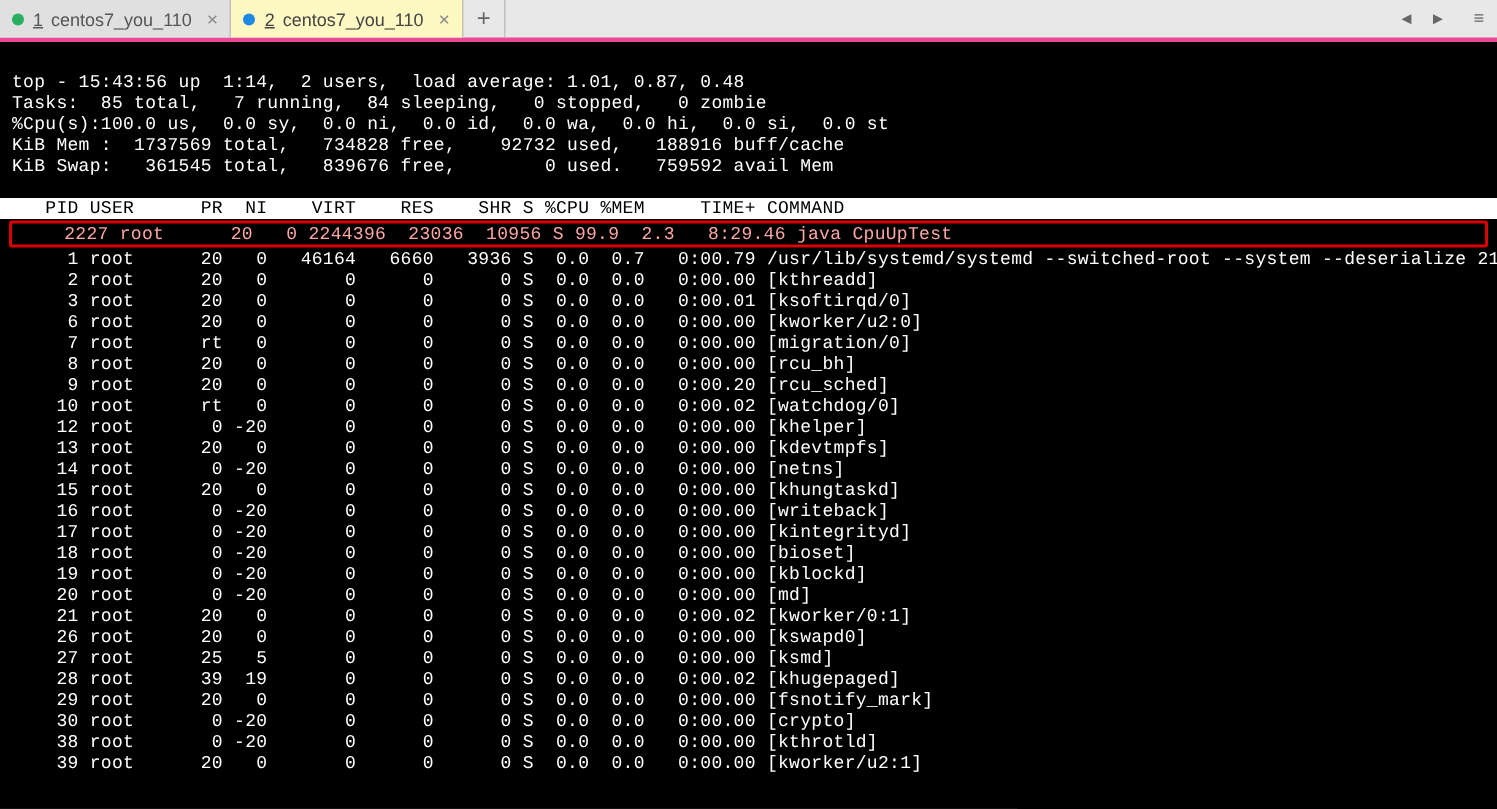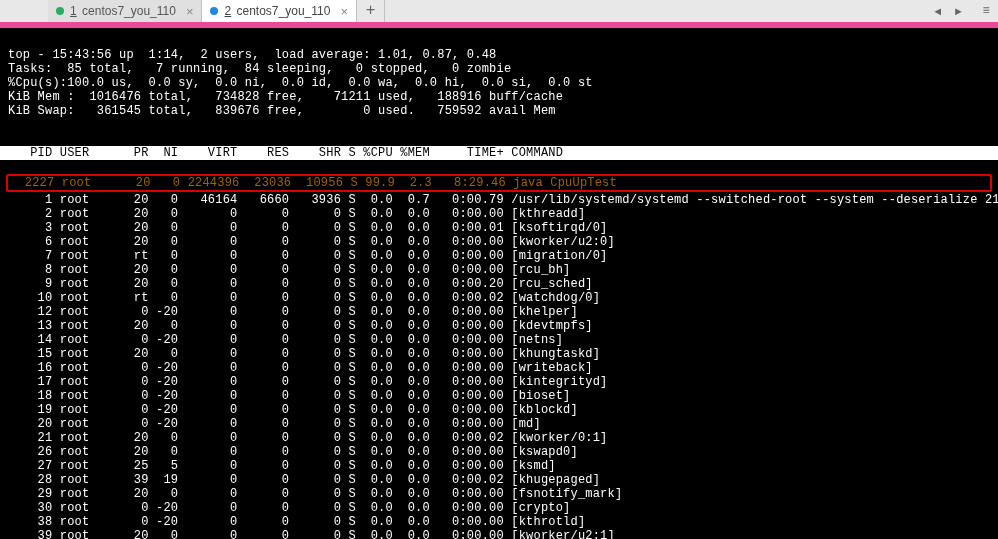--- a/index.html
+++ b/index.html
@@ -10,41 +10,40 @@
     overflow: hidden;
     font-family: Consolas, "Courier New", monospace;
     font-size: 12px;
     color: #ffffff;
   }
   .tab-bar {
     background: #e8e8e8;
     height: 28px;
     display: flex;
     align-items: stretch;
-    border-bottom: 6px solid #ec4899;
-    padding-left: 48px;
+    border-bottom: 3px solid #ec4899;
   }
   .tab {
     display: flex;
     align-items: center;
     padding: 0 8px;
     border-right: 1px solid #c0c0c0;
     font-family: "Segoe UI", sans-serif;
     font-size: 12px;
     color: #444;
     cursor: pointer;
     gap: 6px;
     background: #f4f4f4;
   }
   .tab.inactive {
     background: #e0e0e0;
     color: #555;
   }
   .tab.active {
-    background: #ffffff;
+    background: #fef9c3;
   }
   .status-dot {
     width: 8px;
     height: 8px;
     border-radius: 50%;
     display: inline-block;
   }
   .dot-green { background: #27ae60; }
   .dot-blue { background: #1e88e5; }
   .tab-num {
@@ -95,29 +94,29 @@
     height: calc(100% - 28px);
     white-space: pre;
     line-height: 14px;
     letter-spacing: 0.2px;
     overflow: hidden;
   }
   .hdr-line {
     background: #ffffff;
     color: #000000;
     display: block;
-    margin: 14px -8px;
+    margin: 0 -8px;
     padding: 0 8px;
   }
   .highlight-line {
     border: 2px solid #dd0000;
-    color: #a16207;
+    color: #fca5a5;
     display: block;
     margin: 1px -2px;
-    padding: 0 2px;
+    padding: 0 20px;
     border-radius: 2px;
   }
 </style>
 </head>
 <body>
 
 <div class="tab-bar">
   <div class="tab inactive">
     <span class="status-dot dot-green"></span>
     <span><span class="tab-num">1</span> <span>centos7_you_110</span></span>
@@ -133,21 +132,21 @@
     <span>◄</span>
     <span>►</span>
   </div>
   <div class="menu-btn">≡</div>
 </div>
 
 <div class="terminal">
 <span>top - 15:43:56 up  1:14,  2 users,  load average: 1.01, 0.87, 0.48</span>
 <span>Tasks:  85 total,   7 running,  84 sleeping,   0 stopped,   0 zombie</span>
 <span>%Cpu(s):100.0 us,  0.0 sy,  0.0 ni,  0.0 id,  0.0 wa,  0.0 hi,  0.0 si,  0.0 st</span>
-<span>KiB Mem :  1016476 total,   734828 free,    71211 used,   188916 buff/cache</span>
+<span>KiB Mem :  1737569 total,   734828 free,    92732 used,   188916 buff/cache</span>
 <span>KiB Swap:   361545 total,   839676 free,        0 used.   759592 avail Mem</span>
 
 <span class="hdr-line">   PID USER      PR  NI    VIRT    RES    SHR S %CPU %MEM     TIME+ COMMAND</span><span class="highlight-line">  2227 root      20   0 2244396  23036  10956 S 99.9  2.3   8:29.46 java CpuUpTest</span><span id="proc-rows">     1 root      20   0   46164   6660   3936 S  0.0  0.7   0:00.79 /usr/lib/systemd/systemd --switched-root --system --deserialize 21
      2 root      20   0       0      0      0 S  0.0  0.0   0:00.00 [kthreadd]
      3 root      20   0       0      0      0 S  0.0  0.0   0:00.01 [ksoftirqd/0]
      6 root      20   0       0      0      0 S  0.0  0.0   0:00.00 [kworker/u2:0]
      7 root      rt   0       0      0      0 S  0.0  0.0   0:00.00 [migration/0]
      8 root      20   0       0      0      0 S  0.0  0.0   0:00.00 [rcu_bh]
      9 root      20   0       0      0      0 S  0.0  0.0   0:00.20 [rcu_sched]
     10 root      rt   0       0      0      0 S  0.0  0.0   0:00.02 [watchdog/0]

